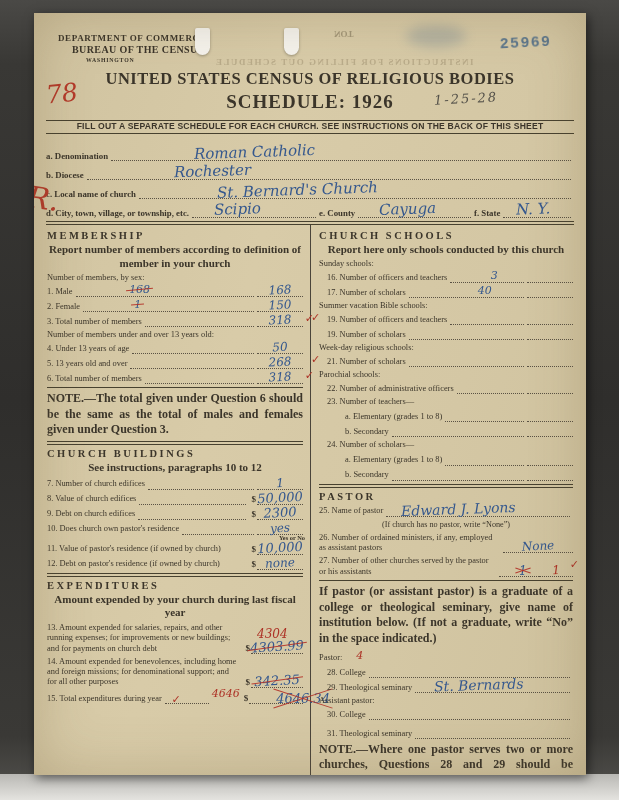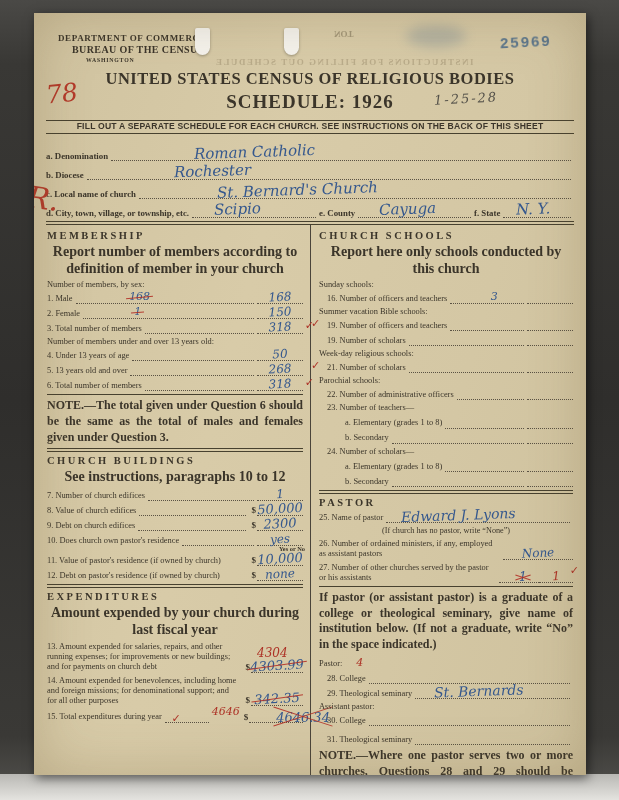--- a/index.html
+++ b/index.html
@@ -49,21 +49,21 @@
 
   
   .hr2{border-top:1.6px solid #47412f;border-bottom:1px solid #47412f;height:2px;margin-top:3px;}
   .hr1{border-top:1px solid #47412f;margin:2px 0;}
 
   
   .cols{display:flex;align-items:stretch;}
   .col-l{width:50.2%;border-right:1px solid #4a443a;padding:2px 7px 2px 1px;box-sizing:border-box;position:relative;}
   .col-r{flex:1;padding:2px 1px 2px 8px;box-sizing:border-box;position:relative;}
   .sect{font-size:10.5px;font-weight:bold;text-align:left;letter-spacing:2.5px;margin:3px 0 2px 0;}
-  .ssub{font-size:14px;font-weight:bold;text-align:center;line-height:1.25;margin-bottom:2px;}
+  .ssub{font-size:11px;font-weight:bold;text-align:center;line-height:1.25;margin-bottom:2px;}
   .grp{font-size:8.4px;margin:2.5px 0 1px 0;}
   .q{display:flex;align-items:flex-end;margin:3px 0;font-size:8.4px;line-height:1.22;}
   .q .lbl{flex:0 1 auto;}
   .q .lblw{flex:1 1 auto;padding-right:4px;}
   .slot{border-bottom:1px dotted #5a5244;height:11px;flex:0 0 46px;position:relative;}
   .hwv{position:absolute;bottom:0;left:50%;transform:translateX(-50%) rotate(-3deg);
     font-family:"DejaVu Serif",serif;font-style:italic;color:#35588e;font-size:12px;white-space:nowrap;line-height:1;}
   .cur{font-weight:bold;margin:0 1px 0 3px;font-size:9px;}
   .note{font-size:12px;font-weight:bold;line-height:1.3;margin:3px 0;text-align:justify;}
   .crossed::after{content:"";position:absolute;left:-3px;right:-3px;top:48%;border-top:1.8px solid rgba(178,48,38,.9);transform:rotate(-5deg);}
@@ -288,20 +288,27 @@
       <div class="ssub">Report here only schools conducted by this church</div>
 
       <div class="grp">Sunday schools:</div>
       <div class="q" style="margin-left:8px">
         <span class="lbl">16. Number of officers and teachers</span>
         <span class="dots">
             <span class="midcross" style="left:55%">3</span>
           </span>
         <span class="slot"></span>
       </div>
+      <div class="q" style="margin-left:8px">
+        <span class="lbl">17. Number of scholars</span>
+        <span class="dots">
+            <span class="midcross" style="left:60%">40</span>
+          </span>
+        <span class="slot"></span>
+      </div>
 
       <div class="grp">Summer vacation Bible schools:</div>
       <div class="q" style="margin-left:8px;position:relative">
         <span class="chk" style="left:-16px;bottom:2px">✓</span>
         <span class="lbl">19. Number of officers and teachers</span>
         <span class="dots"></span>
         <span class="slot">
             <span class="hwv"></span>
           </span>
       </div>

